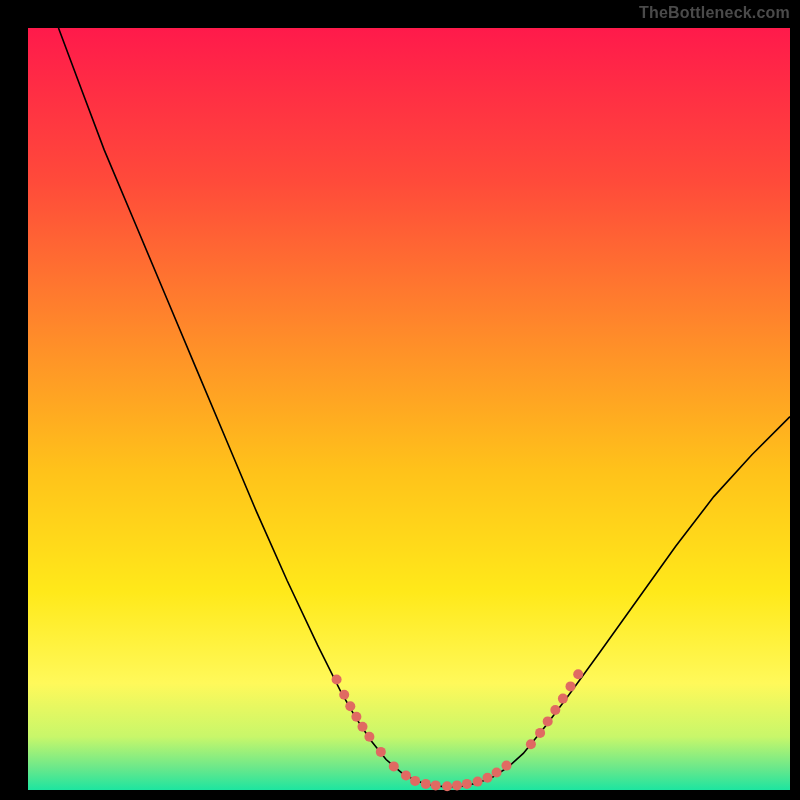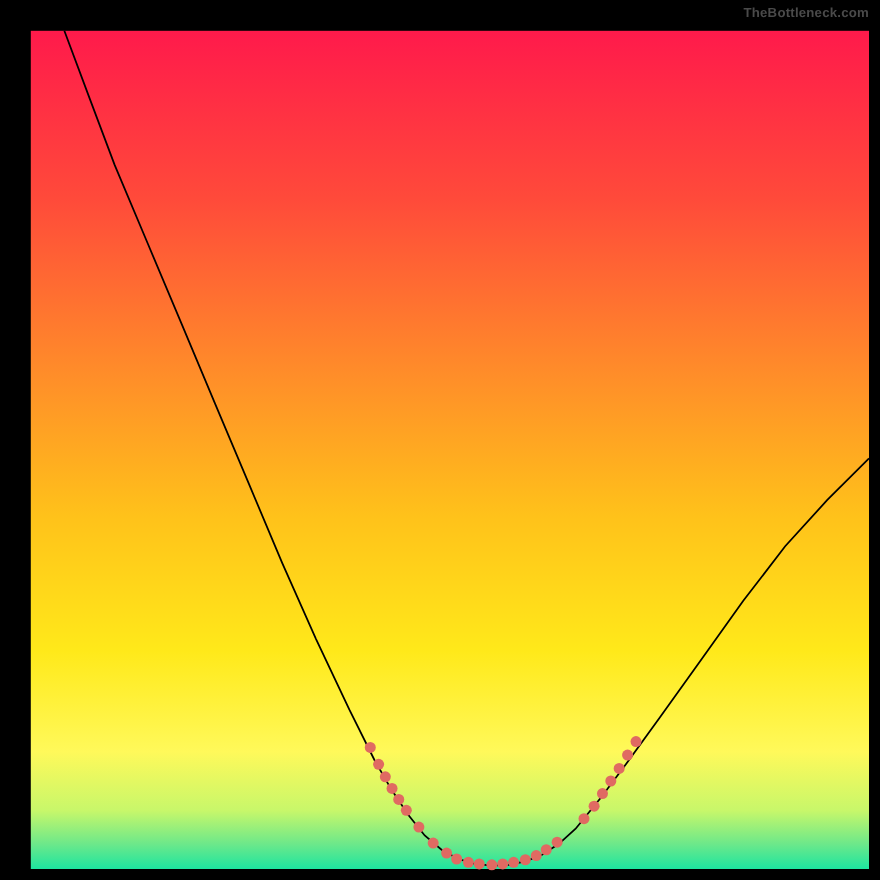--- a/index.html
+++ b/index.html
@@ -14,21 +14,21 @@
   .chart-wrap {
     position: relative;
     width: 800px;
     height: 800px;
   }
   .watermark {
     position: absolute;
     top: 4px;
     right: 10px;
     color: #4a4a4a;
-    font-size: 12px;
+    font-size: 16px;
     font-weight: 600;
     letter-spacing: 0.2px;
     z-index: 3;
   }
   svg {
     display: block;
     position: absolute;
     top: 0;
     left: 0;
   }

